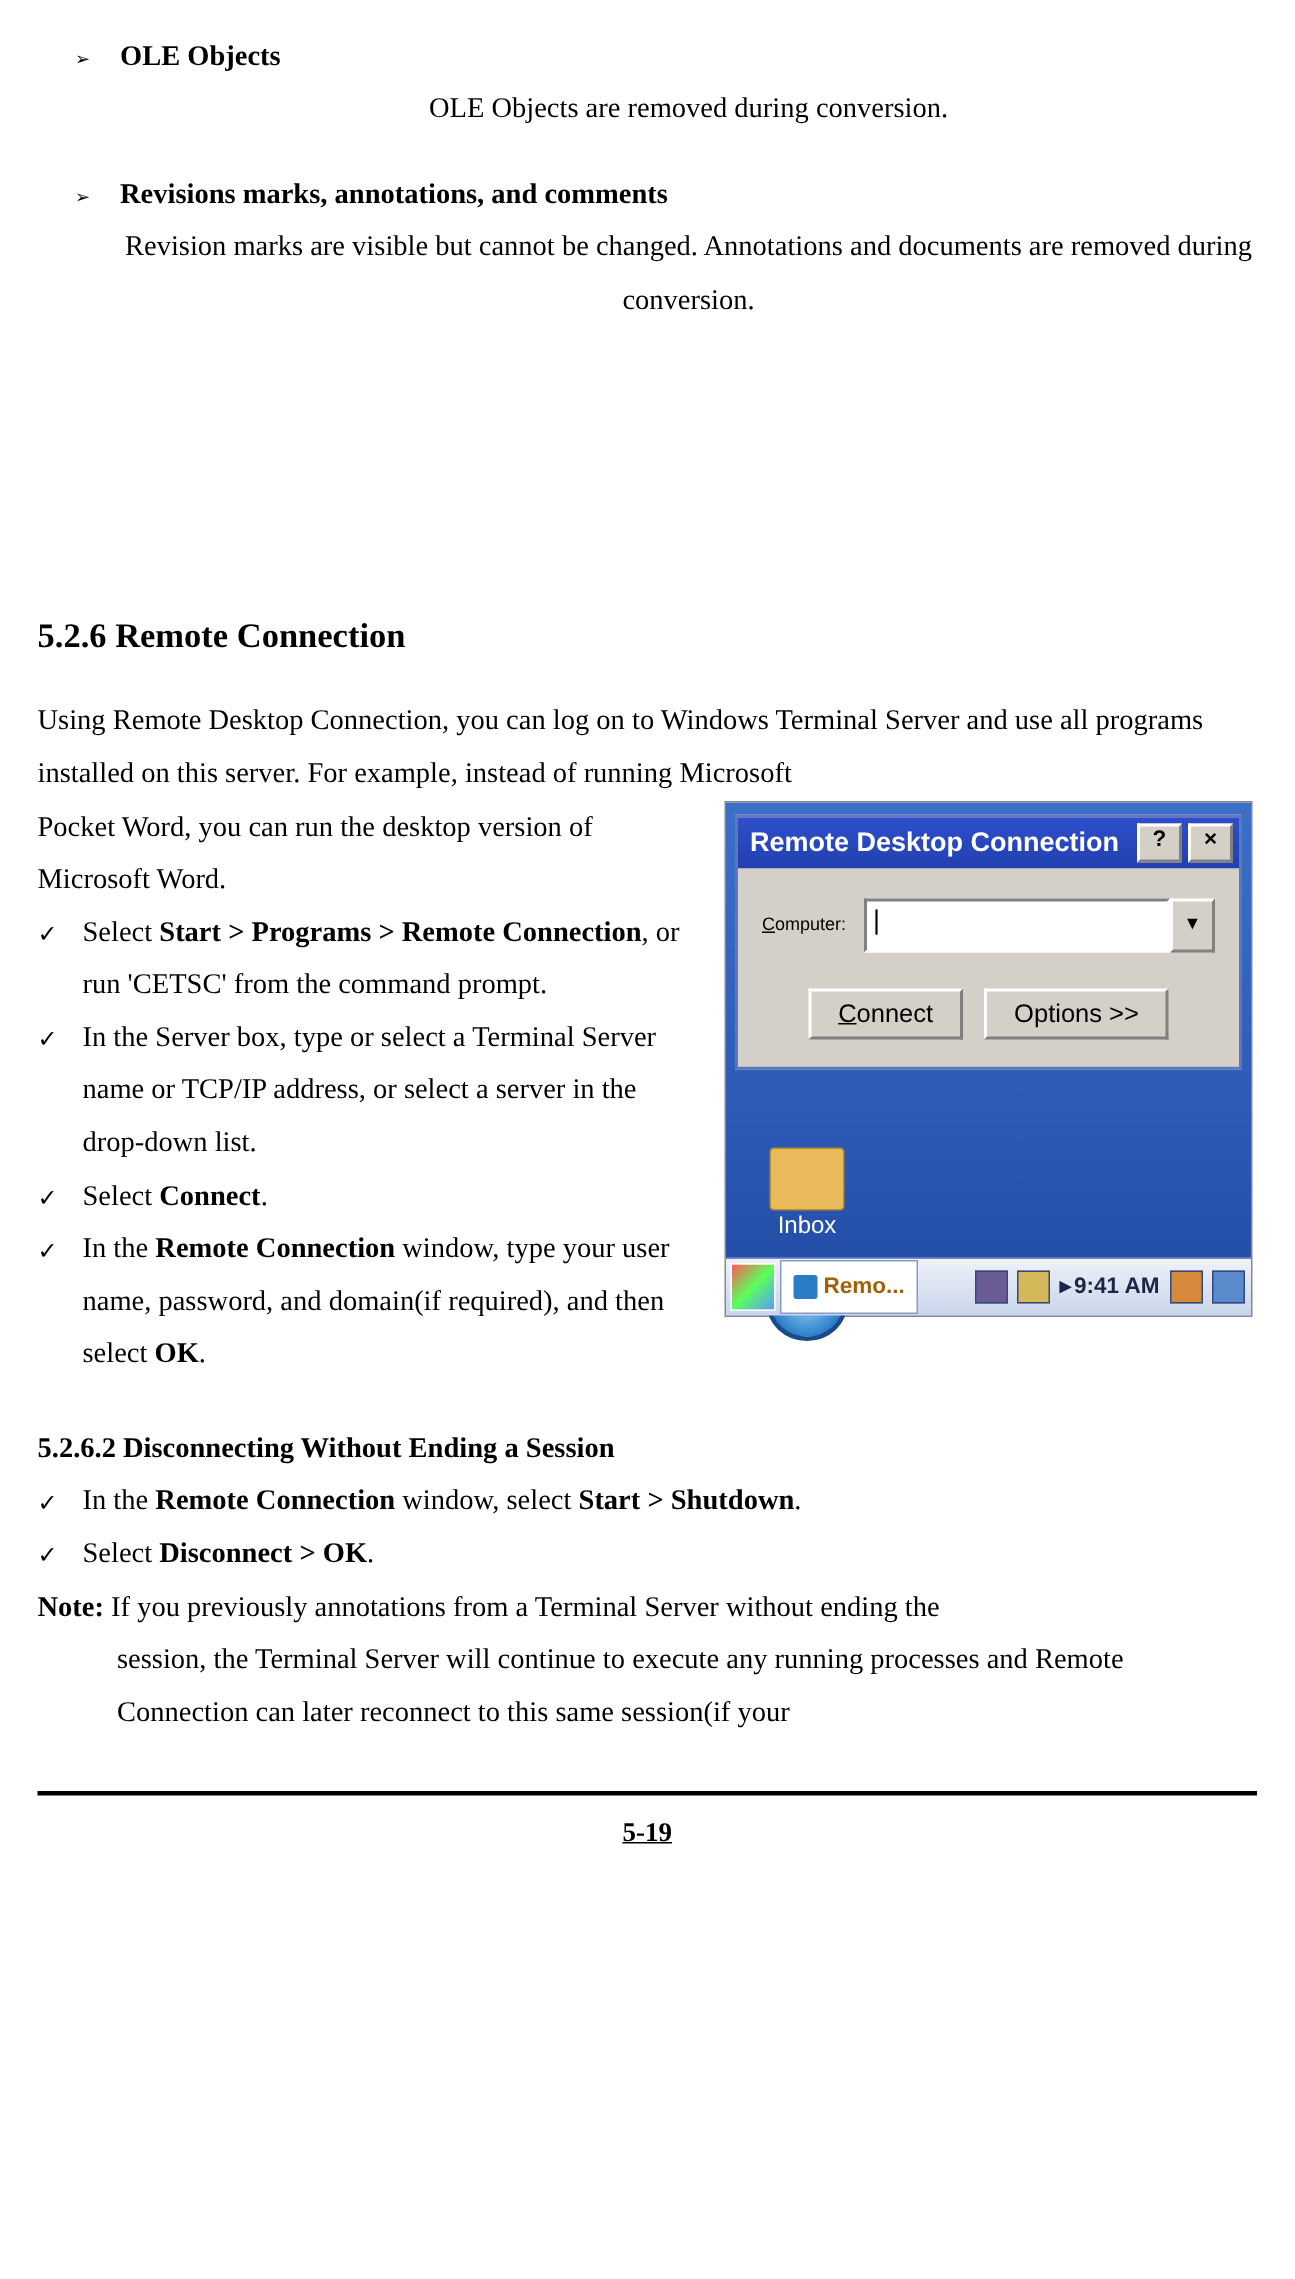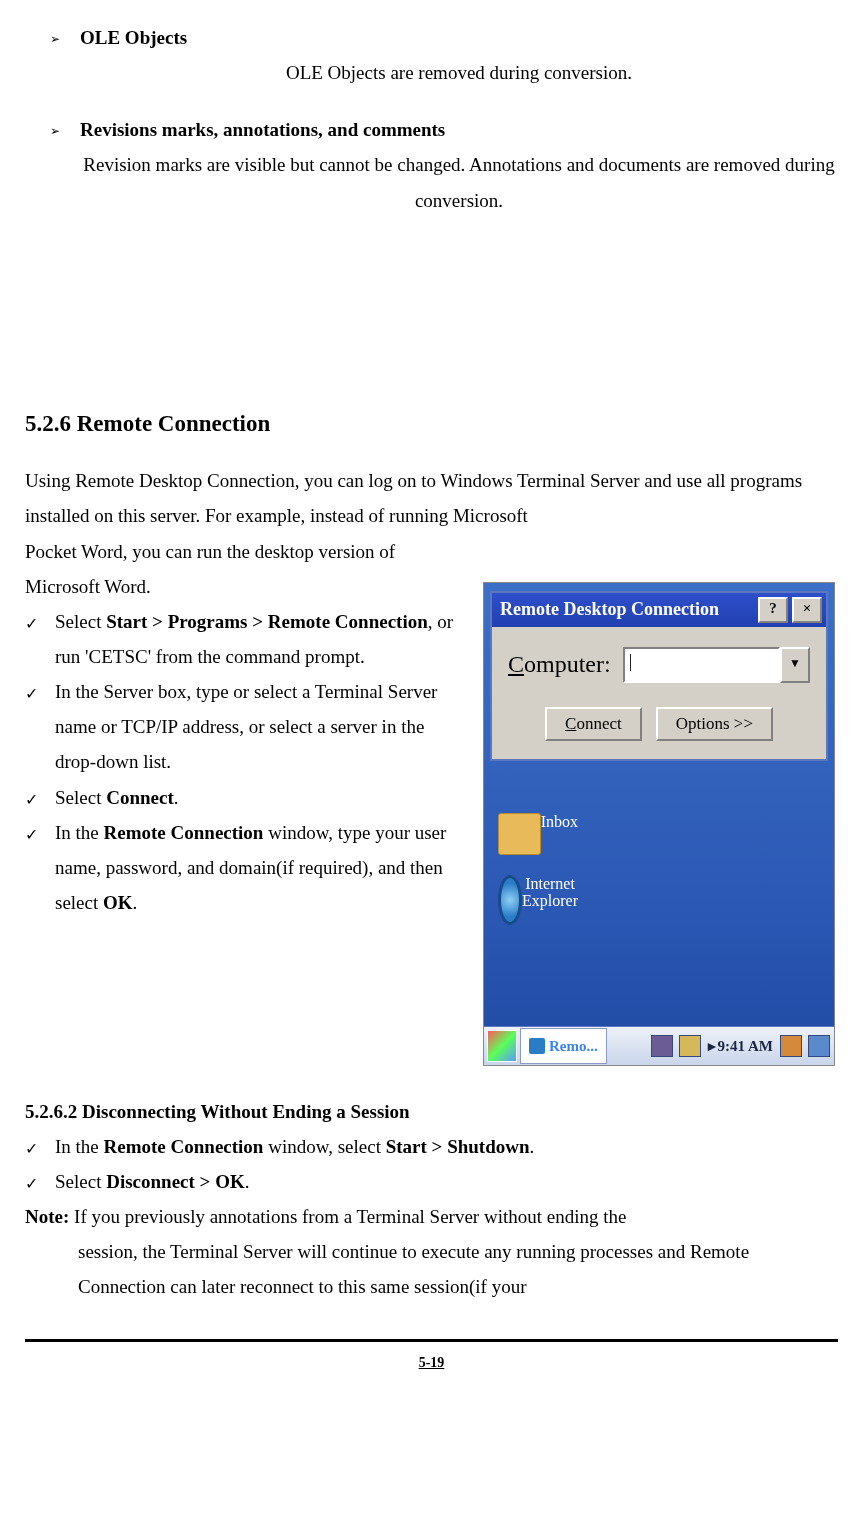--- a/index.html
+++ b/index.html
@@ -70,35 +70,34 @@
   }
   hr.footer-rule {
     border: none;
     border-top: 3px solid #000;
     margin-top: 35px;
     margin-bottom: 8px;
   }
   .page-number {
     text-align: center;
     font-weight: bold;
-    font-size: 14px;
+    font-size: 18px;
     text-decoration: underline;
   }
 
   
   .screenshot {
     width: 352px;
-    height: 484px;
+    height: 344px;
     background: linear-gradient(180deg,#3c6fc8 0%,#2a57b3 70%,#1f4aa3 100%);
     position: relative;
     border: 1px solid #888;
     box-sizing: border-box;
-    font-family: Liberation Serif, serif;
+    font-family: Liberation Sans, sans-serif;
     line-height: 1.2;
-    margin-top: 48px;
   }
   .rdc-window {
     position: absolute;
     top: 8px;
     left: 6px;
     right: 6px;
     background: #d4d0c8;
     border: 2px solid #5d77bf;
     box-shadow: 0 0 0 1px #fff inset;
   }
@@ -131,21 +130,21 @@
     padding: 20px 16px 18px 16px;
     background: #d4d0c8;
   }
   .rdc-row {
     display: flex;
     align-items: center;
     gap: 12px;
   }
   .rdc-label {
     color: #000;
-    font-size: 24px;
+    font-size: 12px;
     text-decoration: underline;
     text-decoration-color: transparent;
   }
   .rdc-label .u { text-decoration: underline; }
   .combo {
     flex: 1;
     display: flex;
   }
   .combo-input {
     flex: 1;
@@ -189,21 +188,22 @@
 
   .desk-icons {
     position: absolute;
     top: 230px;
     left: 14px;
     color: #fff;
     font-size: 16px;
   }
   .desk-icon {
     display: flex;
-    flex-direction: row;
+    flex-direction: column;
+    align-items: center;
     margin-bottom: 18px;
     width: 80px;
   }
   .icon-box {
     width: 48px;
     height: 40px;
     background: #e8ba5a;
     border: 1px solid #b88a2a;
     border-radius: 3px;
     margin-bottom: 2px;
@@ -244,21 +244,21 @@
     margin-right: 3px;
   }
   .tb-task {
     height: 30px;
     background: #fff;
     border: 1px solid #8a9ac8;
     padding: 2px 8px;
     display: flex;
     align-items: center;
     font-weight: bold;
-    color: #3b82f6;
+    color: #a16207;
     flex: 1;
     max-width: 132px;
   }
   .tb-spacer { flex: 1; }
   .tb-tray {
     display: flex;
     align-items: center;
     gap: 4px;
   }
   .tray-icon {

